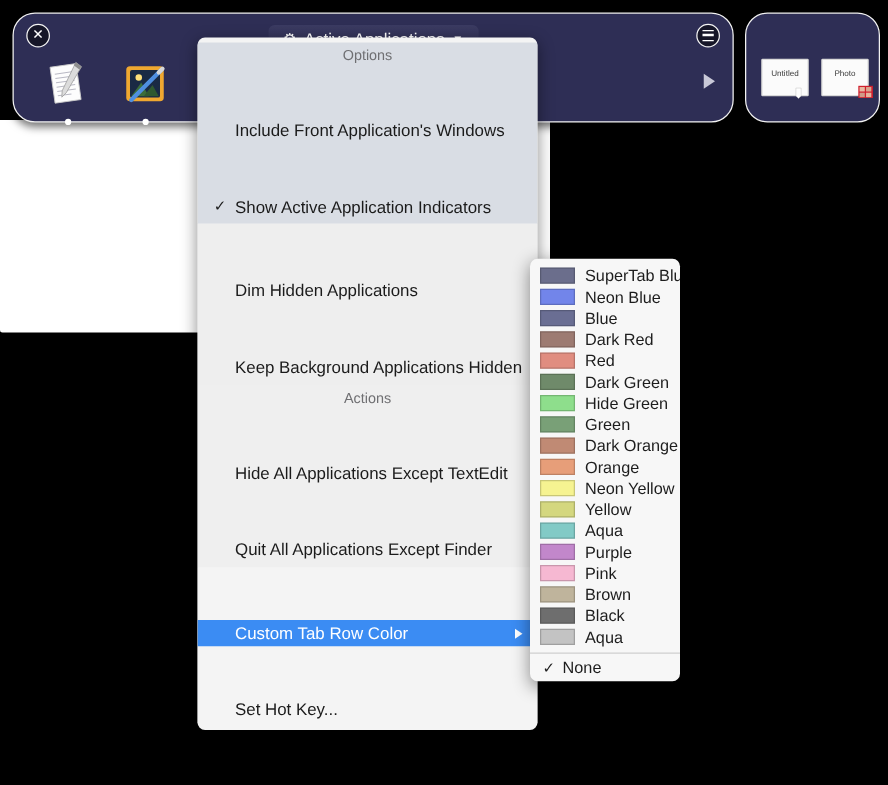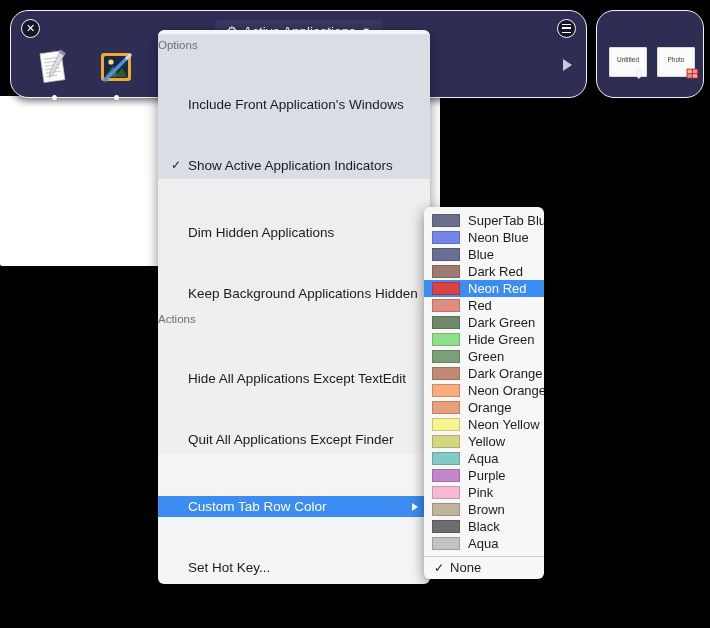--- a/index.html
+++ b/index.html
@@ -184,21 +184,21 @@
     font-size: 13.5px;
     color: #1b1b1b;
     overflow: hidden;
   }
   #context-menu .grp-upper { background: #d9dde4; padding: 2px 0 3px; }
   #context-menu .grp-mid1  { background: #eeeeee; padding: 3px 0 4px; }
   #context-menu .grp-mid2  { background: #efefef; padding: 2px 0 4px; }
   #context-menu .grp-low   { background: #f4f4f4; padding: 2px 0 1px; }
 
   .menu-header {
-    text-align: left;
+    text-align: center;
     font-size: 11.5px;
     color: #6f6f72;
     padding: 3px 0 3px;
   }
   .menu-item {
     position: relative;
     height: 21px;
     line-height: 21px;
     padding: 0 12px 0 30px;
     white-space: nowrap;
@@ -483,47 +483,39 @@
           <span>Neon Blue</span>
         </div>
         <div class="color-item">
           <span class="swatch" style="background: rgb(106, 110, 147);"></span>
           <span>Blue</span>
         </div>
         <div class="color-item">
           <span class="swatch" style="background: rgb(157, 123, 114);"></span>
           <span>Dark Red</span>
         </div>
-        <div class="color-item selected">
-          <span class="swatch" style="background: rgb(217, 68, 66);"></span>
-          <span>Neon Red</span>
-        </div>
         <div class="color-item">
           <span class="swatch" style="background: rgb(224, 141, 128);"></span>
           <span>Red</span>
         </div>
         <div class="color-item">
           <span class="swatch" style="background: rgb(111, 138, 106);"></span>
           <span>Dark Green</span>
         </div>
         <div class="color-item">
           <span class="swatch" style="background: rgb(142, 222, 140);"></span>
           <span>Hide Green</span>
         </div>
         <div class="color-item">
           <span class="swatch" style="background: rgb(121, 160, 119);"></span>
           <span>Green</span>
         </div>
         <div class="color-item">
           <span class="swatch" style="background: rgb(192, 138, 116);"></span>
           <span>Dark Orange</span>
-        </div>
-        <div class="color-item">
-          <span class="swatch" style="background: rgb(247, 171, 127);"></span>
-          <span>Neon Orange</span>
         </div>
         <div class="color-item">
           <span class="swatch" style="background: rgb(231, 158, 121);"></span>
           <span>Orange</span>
         </div>
         <div class="color-item">
           <span class="swatch" style="background: rgb(246, 243, 145);"></span>
           <span>Neon Yellow</span>
         </div>
         <div class="color-item">

